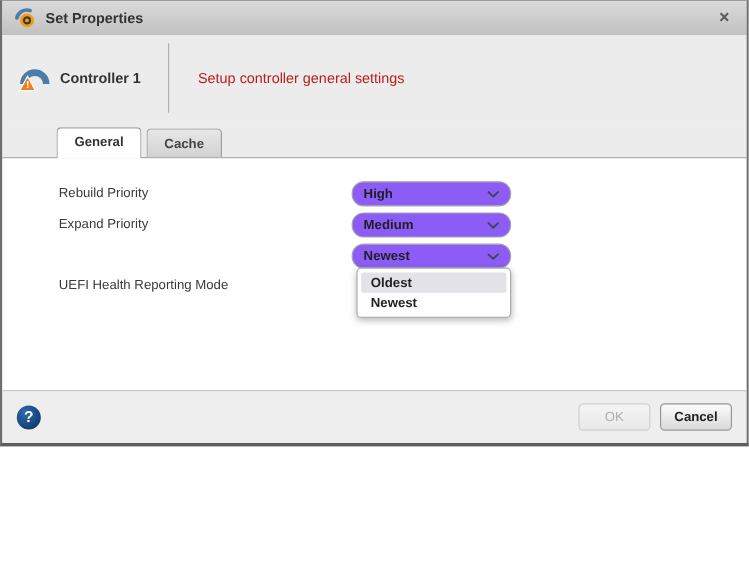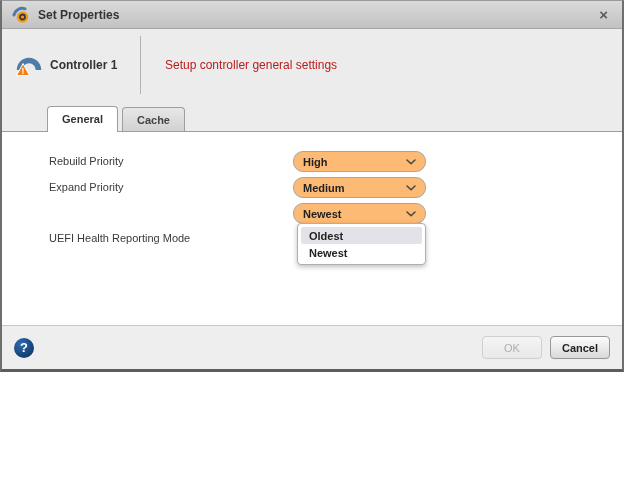--- a/index.html
+++ b/index.html
@@ -77,21 +77,21 @@
 
   
   .content { flex: 1 1 auto; background: #fff; position: relative; }
 
   .field-label {
     position: absolute; left: 35px;
     font-size: 11px; color: #3a3a3a; line-height: 12px; margin-left: 12px;
   }
   .select-box {
     position: absolute; left: 291px; width: 133px; height: 21px;
-    background: #fdba74;
+    background: #8b5cf6;
     border: 1px solid #a6a6a6; border-radius: 10px;
     display: flex; align-items: center; justify-content: space-between;
     padding: 0 9px 0 9px;
     font-size: 11px; font-weight: bold; color: #1f1f1f;
     cursor: pointer;
   }
   .select-box .chev { flex: 0 0 auto; margin-left: 6px; display: block; }
 
   .lbl-1 { top: 23px; }  .sel-1 { top: 19px; }
   .lbl-2 { top: 49px; }  .sel-2 { top: 45px; }

